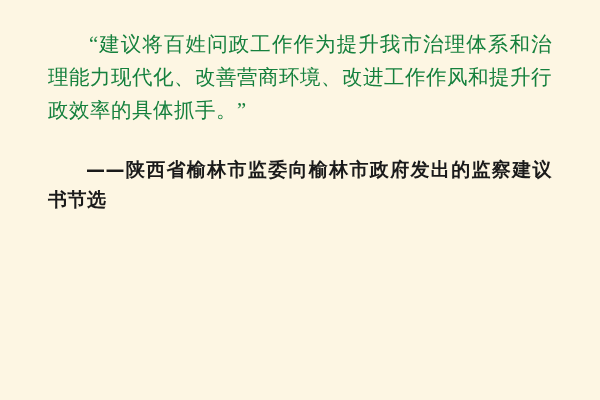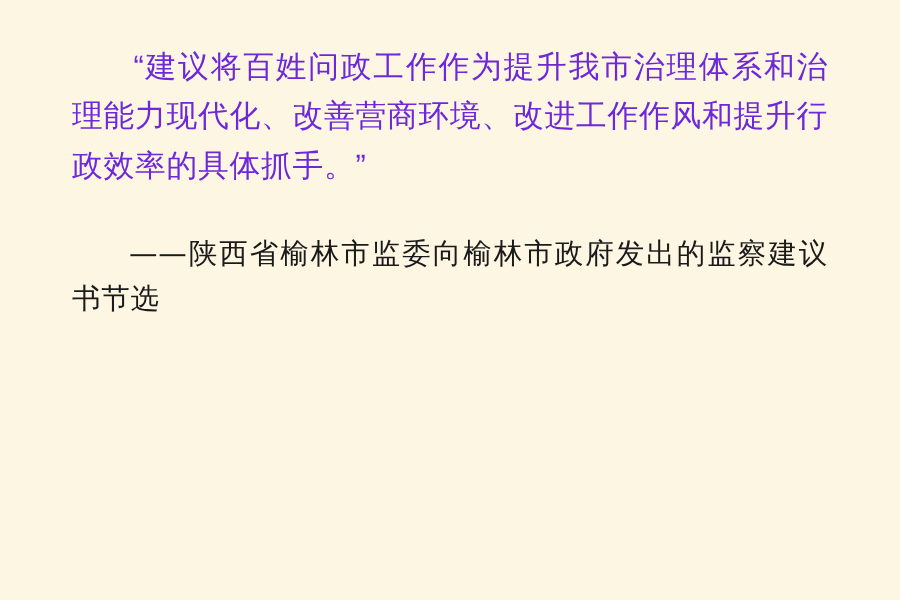--- a/index.html
+++ b/index.html
@@ -15,45 +15,45 @@
   }
   .page {
     position: relative;
     width: 600px;
     height: 400px;
     background: #fdf6e3;
     box-sizing: border-box;
     padding: 28px 48px 20px 48px;
   }
   .quote-block {
-    color: #6d28d9;
+    color: #15803d;
     font-size: 20.5px;
     line-height: 1.62;
     letter-spacing: 0.5px;
     text-align: justify;
     text-justify: inter-ideograph;
     text-indent: 2em;
     margin: 0 0 26px 0;
-    font-family: Liberation Sans, sans-serif;
+    font-family: Liberation Serif, serif;
     font-weight: 500;
   }
   .quote-block.second {
     margin-bottom: 30px;
   }
   .attribution {
     color: #1a1a1a;
     font-size: 19px;
     line-height: 1.62;
     letter-spacing: 0.5px;
     text-indent: 2em;
     text-align: justify;
     text-justify: inter-ideograph;
     margin: 0;
     font-family: "DejaVu Sans", "Liberation Sans", sans-serif;
-    font-weight: 400;
+    font-weight: 700;
   }
 </style>
 </head>
 <body>
 
 <div class="page">
 
   <p class="quote-block first">“建议将百姓问政工作作为提升我市治理体系和治理能力现代化、改善营商环境、改进工作作风和提升行政效率的具体抓手。”</p>
 
 

